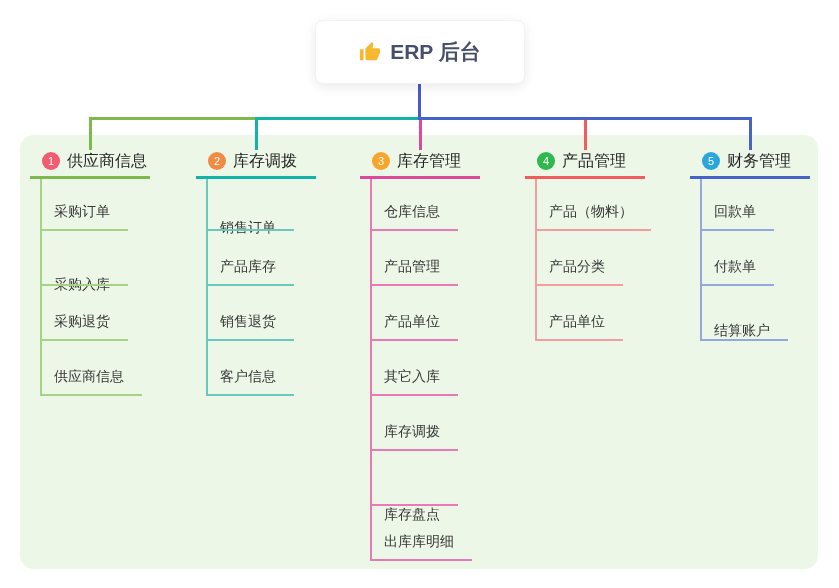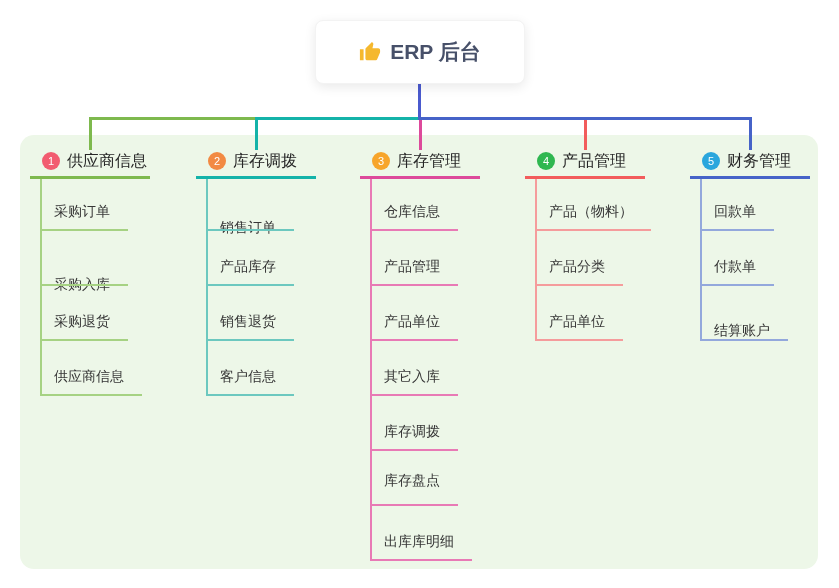--- a/index.html
+++ b/index.html
@@ -98,21 +98,21 @@
         <div class="child-label" style="top: 203px; text-align: right;">仓库信息</div>
         <div class="child-underline" style="top: 229px; width: 88px; background: rgb(232, 122, 181);"></div>
         <div class="child-label" style="top: 258px;">产品管理</div>
         <div class="child-underline" style="top: 284px; width: 88px; background: rgb(232, 122, 181);"></div>
         <div class="child-label" style="top: 313px;">产品单位</div>
         <div class="child-underline" style="top: 339px; width: 88px; background: rgb(232, 122, 181);"></div>
         <div class="child-label" style="top: 368px;">其它入库</div>
         <div class="child-underline" style="top: 394px; width: 88px; background: rgb(232, 122, 181);"></div>
         <div class="child-label" style="top: 423px;">库存调拨</div>
         <div class="child-underline" style="top: 449px; width: 88px; background: rgb(232, 122, 181);"></div>
-        <div class="child-label" style="top: 472px; text-align: right;">库存盘点</div>
+        <div class="child-label" style="top: 506px; text-align: right;">库存盘点</div>
         <div class="child-underline" style="top: 504px; width: 88px; background: rgb(232, 122, 181);"></div>
         <div class="child-label" style="top: 533px;">出库库明细</div>
         <div class="child-underline" style="top: 559px; width: 102px; background: rgb(232, 122, 181);"></div>
       </div>
       <div class="branch" style="left: 525px; top: 0px;">
         <div class="branch-header">
           <span class="badge" style="background: rgb(47, 183, 80);">4</span>
           <span class="branch-label">产品管理</span>
         </div>
         <div class="branch-underline" style="background: rgb(242, 92, 92);"></div>

